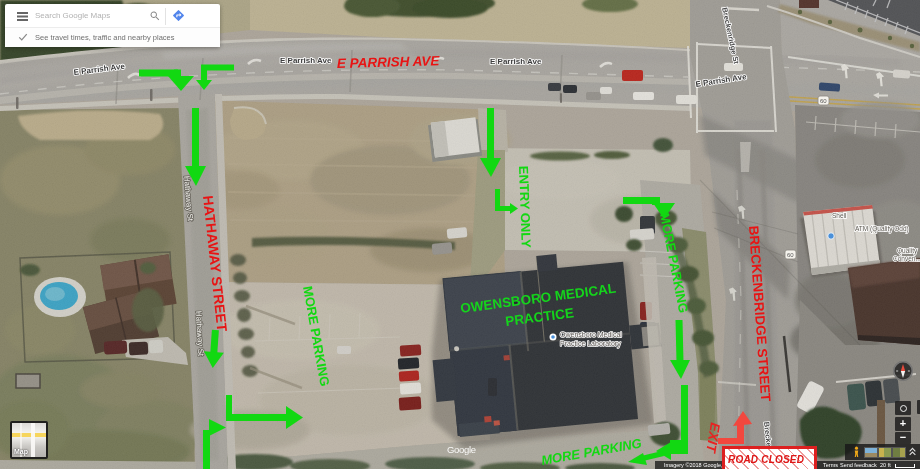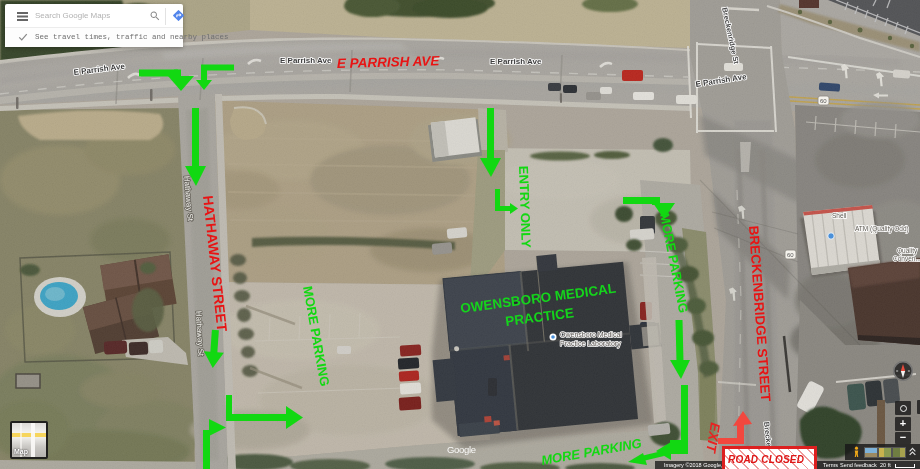--- a/index.html
+++ b/index.html
@@ -590,21 +590,21 @@
 
 <text x="749" y="226" font-family="Liberation Sans, sans-serif" font-size="13.5" font-weight="bold" fill="#e81414" transform="rotate(86 749 226)">BRECKENBRIDGE STREET</text>
 
 <text x="711" y="422" font-family="Liberation Sans, sans-serif" font-size="13.5" font-weight="bold" font-style="italic" fill="#e82222" transform="rotate(99 711 422)">EXIT</text>
 
 <text x="542" y="465" font-family="Liberation Sans, sans-serif" font-size="13" font-weight="bold" font-style="italic" fill="#12d812" transform="rotate(-10 542 464)">MORE PARKING</text>
 
 <text x="447" y="453" font-family="Liberation Sans, sans-serif" font-size="9.5" fill="#ffffff" opacity="0.92" letter-spacing="-0.3">Google</text>
 </svg>
 
-<div class="ui" style="left:5px;top:4px;width:178px;background:#fff;border-radius:2px;box-shadow:0 1px 4px rgba(0,0,0,0.35);">
+<div class="ui" style="left:5px;top:4px;width:215px;background:#fff;border-radius:2px;box-shadow:0 1px 4px rgba(0,0,0,0.35);">
 
   <div style="height:23px;position:relative;">
 
     <div style="position:absolute;left:12px;top:8px;width:11px;height:1.8px;background:#666;box-shadow:0 3.5px 0 #666,0 7px 0 #666;"></div>
 
     <div style="position:absolute;left:30px;top:7px;font-size:8px;color:#b2b2b2;">Search Google Maps</div>
 
     <svg style="position:absolute;left:144px;top:6px;" width="12" height="12" viewBox="0 0 24 24">
         <path fill="#8a8a8a" d="M15.5 14h-.79l-.28-.27a6.5 6.5 0 1 0-.7.7l.27.28v.79l5 4.99L20.49 19l-4.99-5zm-6 0A4.5 4.5 0 1 1 14 9.5 4.5 4.5 0 0 1 9.5 14z"></path>
       </svg>
@@ -614,21 +614,21 @@
     <svg style="position:absolute;left:167px;top:5px;" width="13" height="13" viewBox="0 0 24 24">
         <path fill="#5285ec" d="M21.71 11.29l-9-9a1 1 0 0 0-1.42 0l-9 9a1 1 0 0 0 0 1.42l9 9a1 1 0 0 0 1.42 0l9-9a1 1 0 0 0 0-1.42zM14 14.5V12h-4v3H8v-4a1 1 0 0 1 1-1h5V7.5l3.5 3.5z"></path>
       </svg>
   </div>
 
   <div style="height:19px;border-top:1px solid #ececec;position:relative;background:#fdfdfd;">
 
     <svg style="position:absolute;left:13px;top:4px;" width="10" height="10" viewBox="0 0 24 24">
         <path fill="none" stroke="#8a8a8a" stroke-width="3" d="M3 13l6 6L21 5"></path>
       </svg>
-    <div style="position:absolute;left:30px;top:5px;font-size:7.5px;color:#6f6f6f;white-space:nowrap;font-family:Liberation Mono, monospace;">See travel times, traffic and nearby places</div>
+    <div style="position:absolute;left:30px;top:5px;font-size:7.5px;color:#6f6f6f;white-space:nowrap;">See travel times, traffic and nearby places</div>
   </div>
 </div>
 
 <div class="ui" style="left:10px;top:421px;width:34px;height:34px;background:#e8e6e1;border:2px solid #20201e;border-radius:2px;overflow:hidden;">
   <div style="position:absolute;left:0;top:0;width:100%;height:100%;background:linear-gradient(180deg,#dcdad6 0%,#f2f1ee 28%,#f2f1ee 40%,#c9c7c3 70%,#b5b3af 100%);"></div>
 
   <div style="position:absolute;left:0;top:10px;width:100%;height:4px;background:#f6d55c;"></div>
   <div style="position:absolute;left:19px;top:0;width:4px;height:100%;background:#fbfaf7;opacity:0.9;"></div>
   <div style="position:absolute;left:8px;top:0;width:2px;height:100%;background:#fbfaf7;opacity:0.6;"></div>
 

